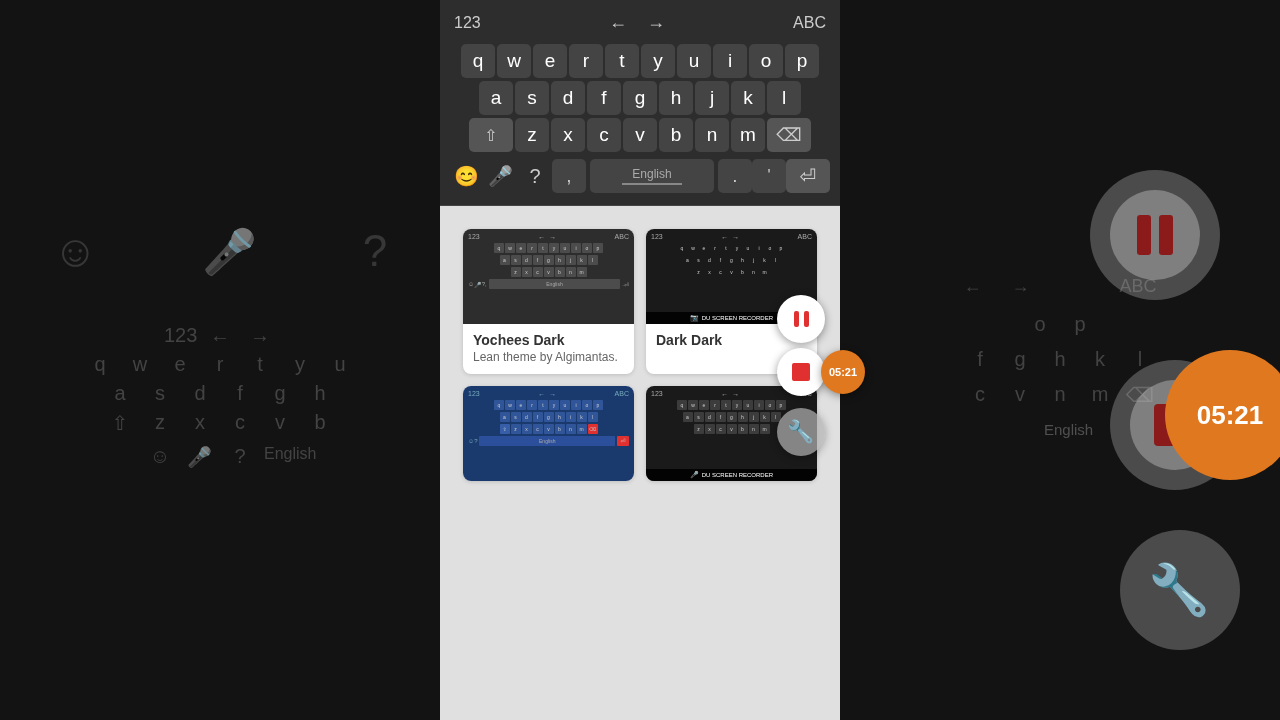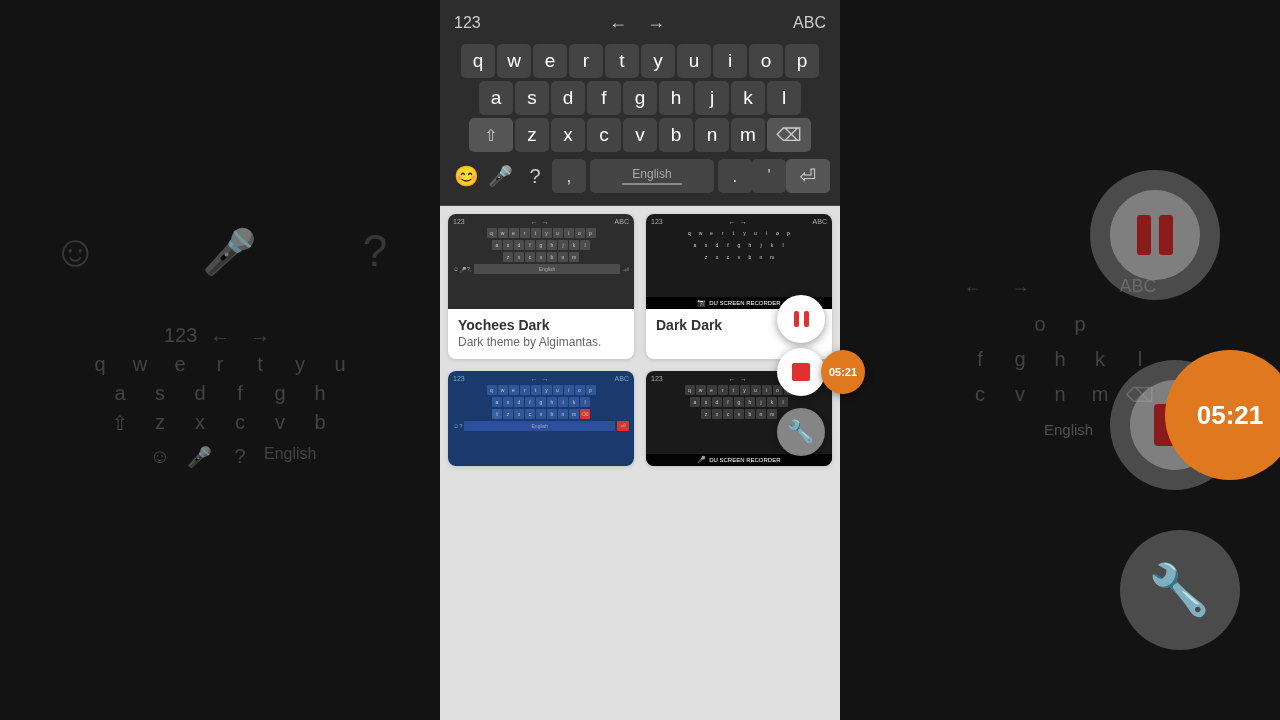--- a/index.html
+++ b/index.html
@@ -384,21 +384,21 @@
       height: 16px;
       background: #e03030;
       border-radius: 2px;
     }
 
     
     .themes-area {
       flex: 1;
       overflow-y: auto;
       background: #e0e0e0;
-      padding: 8px;
+      padding: 23px;
     }
 
     .themes-grid {
       display: grid;
       grid-template-columns: 1fr 1fr;
       gap: 12px;
     }
 
     .theme-card {
       background: white;
@@ -838,21 +838,21 @@
             <span class="tp-bottom-key">,</span>
             <div class="tp-space">
               <span class="tp-space-text">English</span>
             </div>
             <span class="tp-bottom-key">.</span>
             <span class="tp-bottom-key">⏎</span>
           </div>
         </div>
         <div class="theme-info">
           <div class="theme-name">Yochees Dark</div>
-          <div class="theme-desc">Dark theme by Algimantas.</div>
+          <div class="theme-desc">Lean theme by Algimantas.</div>
         </div>
       </div>
 
       <div class="theme-card">
         <div class="theme-preview lean-preview" style="position:relative;">
           <div class="tp-top">
             <span class="tp-label">123</span>
             <div class="tp-arrows">
               <span class="tp-arrow">←</span>
               <span class="tp-arrow">→</span>

